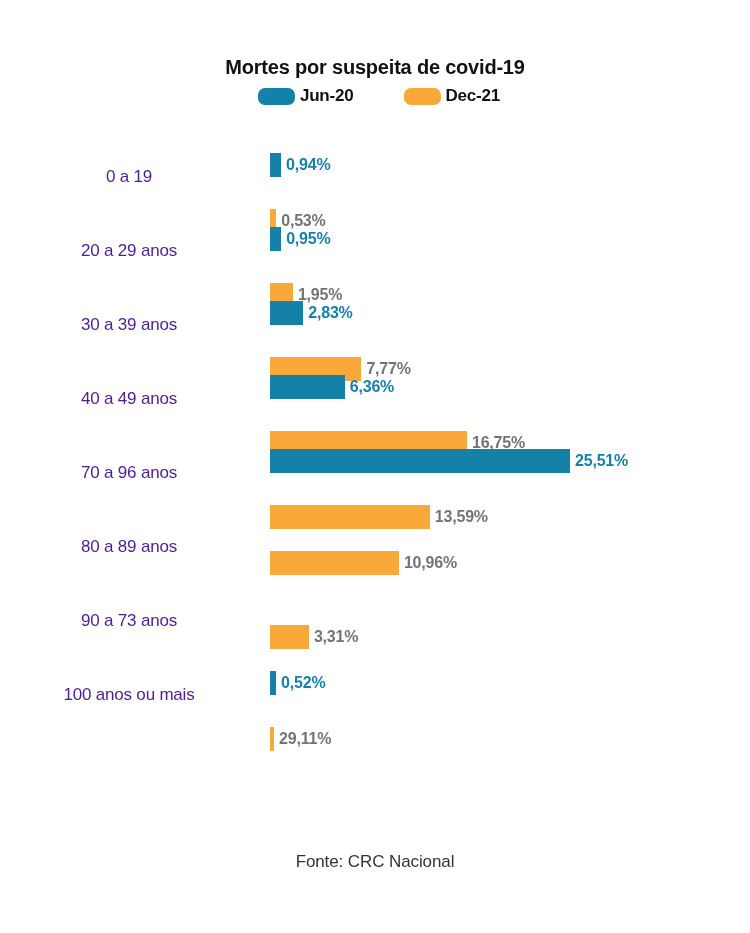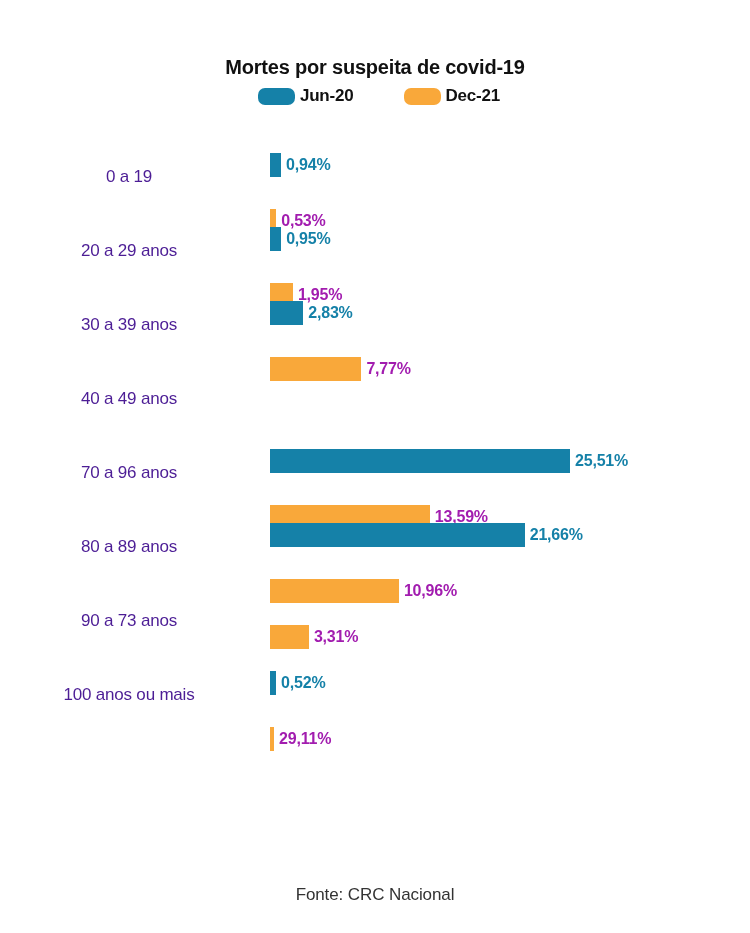--- a/index.html
+++ b/index.html
@@ -118,26 +118,26 @@
   .bar.orange { background: #f9a83a; }
 
   .bar-value {
     font-size: 16px;
     font-weight: bold;
     white-space: nowrap;
     padding-left: 5px;
     letter-spacing: -0.2px;
   }
   .bar-value.blue   { color: #1581a8; }
-  .bar-value.orange { color: #a21caf; }
+  .bar-value.orange { color: #737373; }
 
   
   .source {
     position: absolute;
-    top: 885px;
+    top: 852px;
     left: 0;
     width: 750px;
     text-align: center;
     font-size: 17px;
     color: #333333;
     letter-spacing: -0.1px;
   }
 </style>
 </head>
 <body>
@@ -192,42 +192,48 @@
             <div class="bar-value blue">2,83%</div>
           </div>
           <div class="bar-line">
             <div class="bar orange" style="width: 91.3752px; background: rgb(249, 168, 58);"></div>
             <div class="bar-value orange">7,77%</div>
           </div>
         </div>
       </div>
       <div class="row">
         <div class="cat-label">40 a 49 anos</div>
+        <div class="bars">
+          <div class="bar-line">
+            <div class="bar blue" style="width: 74.7936px; background: rgb(21, 129, 168);"></div>
+            <div class="bar-value blue">6,36%</div>
+          </div>
+          <div class="bar-line">
+            <div class="bar orange" style="width: 196.98px; background: rgb(249, 168, 58);"></div>
+            <div class="bar-value orange">16,75%</div>
+          </div>
+        </div>
       </div>
       <div class="row">
         <div class="cat-label">70 a 96 anos</div>
         <div class="bars">
           <div class="bar-line">
             <div class="bar blue" style="width: 299.998px; background: rgb(21, 129, 168);"></div>
             <div class="bar-value blue">25,51%</div>
           </div>
           <div class="bar-line">
             <div class="bar orange" style="width: 159.818px; background: rgb(249, 168, 58);"></div>
             <div class="bar-value orange">13,59%</div>
           </div>
         </div>
       </div>
       <div class="row">
         <div class="cat-label">80 a 89 anos</div>
         <div class="bars">
           <div class="bar-line">
-            <div class="bar blue" style="width: 254.722px; background: rgb(21, 129, 168);"></div>
-            <div class="bar-value blue">21,66%</div>
-          </div>
-          <div class="bar-line">
             <div class="bar orange" style="width: 128.89px; background: rgb(249, 168, 58);"></div>
             <div class="bar-value orange">10,96%</div>
           </div>
         </div>
       </div>
       <div class="row">
         <div class="cat-label">90 a 73 anos</div>
         <div class="bars">
           <div class="bar-line">
             <div class="bar orange" style="width: 38.9256px; background: rgb(249, 168, 58);"></div>

